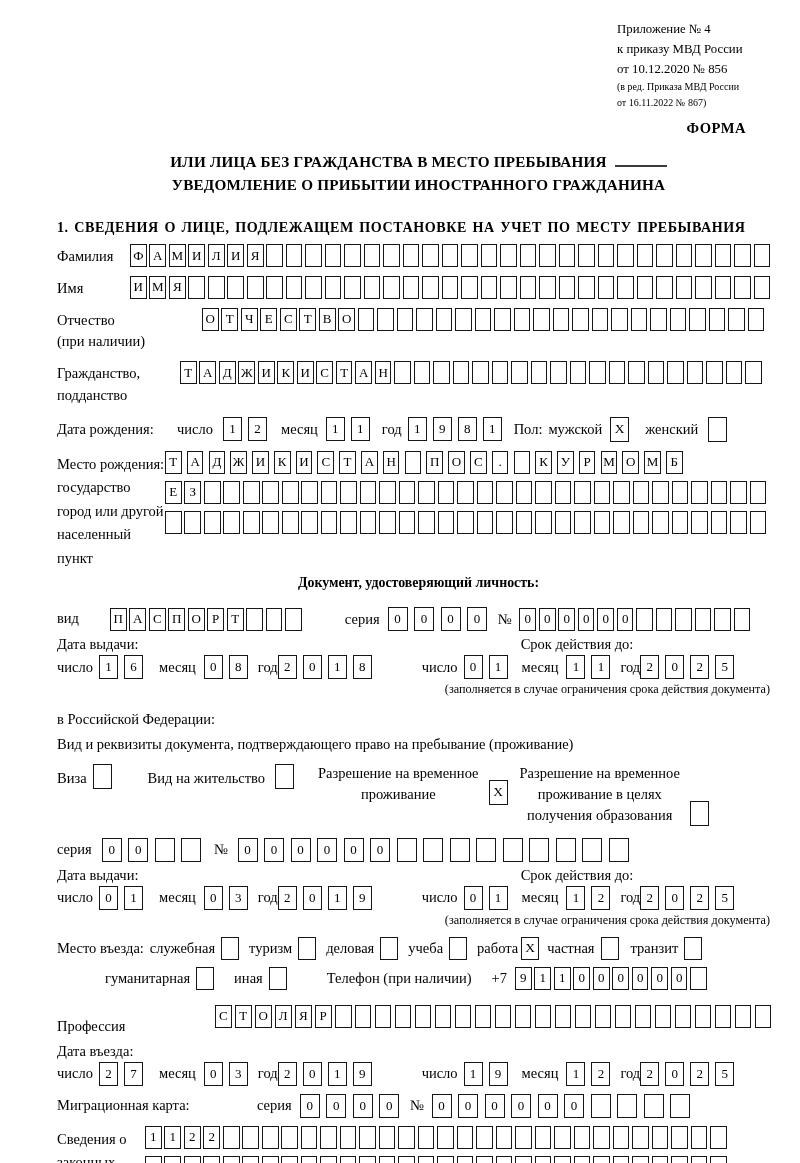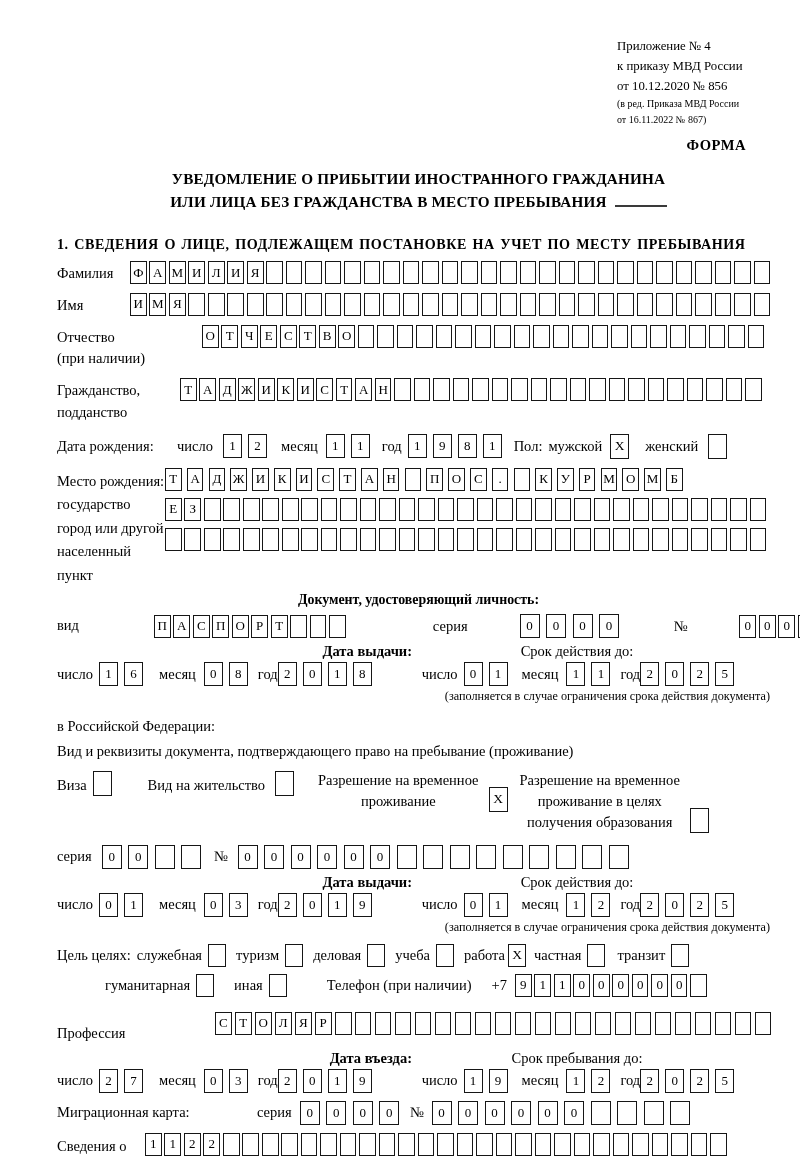--- a/index.html
+++ b/index.html
@@ -1,17 +1,17 @@
 <!DOCTYPE html>
 <html><head>
 <meta charset="utf-8">
 <style>
   html,body{margin:0;padding:0;background:#fff;}
   body{width:800px;height:1163px;color:#000;font-family:"Liberation Serif","DejaVu Serif",serif;font-size:14.5px;overflow:hidden;}
-  .page{box-sizing:border-box;width:800px;height:1163px;padding:37px 20px 0 57px;overflow:hidden;}
+  .page{box-sizing:border-box;width:800px;height:1163px;padding:20px 20px 0 57px;overflow:hidden;}
 
   
   .annex{margin-left:560px;font-size:12.8px;line-height:1.55;}
   .annex .sub{font-size:10px;}
   .forma{font-weight:bold;font-size:14.6px;text-align:right;padding-right:34px;margin-top:10px;letter-spacing:.5px;}
   .title{text-align:center;font-weight:bold;font-size:15.2px;line-height:1.5;margin-top:14px;letter-spacing:.2px;}
   .blank{display:inline-block;width:52px;height:4px;border-bottom:2.2px solid #3a3a3a;margin-left:8px;}
   .sec-h{font-weight:bold;font-size:14.1px;margin-top:22px;letter-spacing:.55px;word-spacing:1.5px;white-space:nowrap;}
 
   
@@ -33,21 +33,21 @@
   .w108{width:108px;}.w158{width:158px;margin-top:20px;}.w88{width:88px;}.w170{width:170px;}
   
   .ml4{margin-left:4px;}.ml6{margin-left:6px;}.ml8{margin-left:8px;}.ml10{margin-left:10px;}
   .ml12{margin-left:12px;}.ml14{margin-left:14px;}.ml16{margin-left:16px;}.ml20{margin-left:20px;}
   .ml24{margin-left:24px;}.ml30{margin-left:30px;}.ml36{margin-left:36px;}.ml40{margin-left:40px;}
   .ml44{margin-left:44px;}.ml48{margin-left:48px;}
   .mr6{margin-right:6px;}.mr8{margin-right:8px;}.mr10{margin-right:10px;}
 
   .doc-h{text-align:center;font-weight:bold;font-size:13.9px;margin-top:5px;}
   .dlabels{display:flex;margin-top:5px;}
-  .dlabels .dl1{width:355px;text-align:right;flex:none;font-weight:bold;}
+  .dlabels .dl1{width:355px;text-align:left;flex:none;}
   .dlabels .dl2{width:330px;text-align:center;flex:none;}
   .daterow{display:flex;align-items:center;margin-top:2px;}
   .dgroup{display:flex;align-items:center;flex:none;}
   .note{font-size:12.2px;text-align:right;padding-right:10px;margin-top:3px;}
   .intro{margin-top:10px;line-height:1.75;}
 
   .opt-row{display:flex;align-items:flex-start;margin-top:5px;}
   .opt{display:flex;align-items:flex-end;flex:none;}
   .opt-lines{display:block;line-height:1.45;}
   .opt-lines .line{display:block;text-align:center;}
@@ -65,22 +65,22 @@
     <div>Приложение № 4</div>
     <div>к приказу МВД России</div>
     <div>от 10.12.2020 № 856</div>
     <div class="sub">(в ред. Приказа МВД России</div>
     <div class="sub">от 16.11.2022 № 867)</div>
   </div>
 
   <div class="forma">ФОРМА</div>
 
   <div class="title">
+    <div><span>ИЛИ ЛИЦА БЕЗ ГРАЖДАНСТВА В МЕСТО ПРЕБЫВАНИЯ</span><span class="blank"></span></div>
     <div>УВЕДОМЛЕНИЕ О ПРИБЫТИИ ИНОСТРАННОГО ГРАЖДАНИНА</div>
-    <div><span>ИЛИ ЛИЦА БЕЗ ГРАЖДАНСТВА В МЕСТО ПРЕБЫВАНИЯ</span><span class="blank"></span></div>
   </div>
 
   <div class="sec-h">1. СВЕДЕНИЯ О ЛИЦЕ, ПОДЛЕЖАЩЕМ ПОСТАНОВКЕ НА УЧЕТ ПО МЕСТУ ПРЕБЫВАНИЯ</div>
 
   <div class="frow">
     <div class="flabel w73">Фамилия</div>
     <div class="cells">
         <span class="cell">Ф</span>
         <span class="cell">А</span>
         <span class="cell">М</span>
@@ -357,21 +357,21 @@
           <span class="cell"></span>
           <span class="cell"></span>
           <span class="cell"></span>
           <span class="cell"></span>
         </div>
     </div>
   </div>
 
   <div class="doc-h">Документ, удостоверяющий личность:</div>
 
-  <div class="frow vcenter" style="margin-top:6px;gap:44px;">
+  <div class="frow vcenter" style="margin-top:16px;">
     <span class="flabel" style="width:53px;padding-top:0;">вид</span>
     <span class="cells">
         <span class="cell">П</span>
         <span class="cell">А</span>
         <span class="cell">С</span>
         <span class="cell">П</span>
         <span class="cell">О</span>
         <span class="cell">Р</span>
         <span class="cell">Т</span>
         <span class="cell"></span>
@@ -555,21 +555,21 @@
           <span class="cell cell-date">0</span>
           <span class="cell cell-date">2</span>
           <span class="cell cell-date">5</span>
         </span>
     </span>
   </div>
 
   <div class="note">(заполняется в случае ограничения срока действия документа)</div>
 
   <div class="frow vcenter" style="margin-top:9px;">
-    <span class="mr6">Цель целях:</span>
+    <span class="mr6">Место въезда:</span>
     <span class="pair">
         <span>служебная</span>
         <span class="checkbox checkbox-sm"></span>
       </span>
     <span class="pair ml10">
         <span>туризм</span>
         <span class="checkbox checkbox-sm"></span>
       </span>
     <span class="pair ml10">
         <span>деловая</span>
@@ -647,21 +647,20 @@
         <span class="cell cell-prof"></span>
         <span class="cell cell-prof"></span>
         <span class="cell cell-prof"></span>
         <span class="cell cell-prof"></span>
         <span class="cell cell-prof"></span>
       </span>
   </div>
 
   <div class="dlabels" style="margin-top:8px;">
     <span class="dl1">Дата въезда:</span>
-    <span class="dl2">Срок пребывания до:</span>
   </div>
 
   <div class="daterow">
     <span class="dgroup">
       <span class="mr6">число</span>
       <span class="cells">
           <span class="cell cell-date">2</span>
           <span class="cell cell-date">7</span>
         </span>
       <span class="ml10 mr8">месяц</span>

